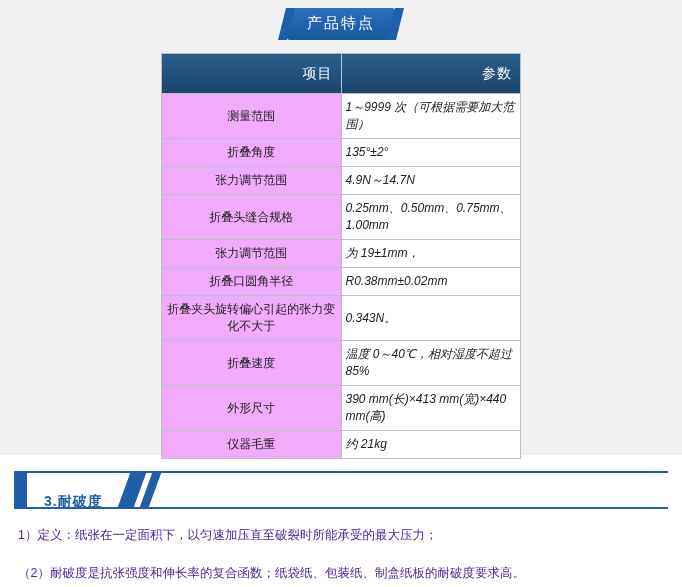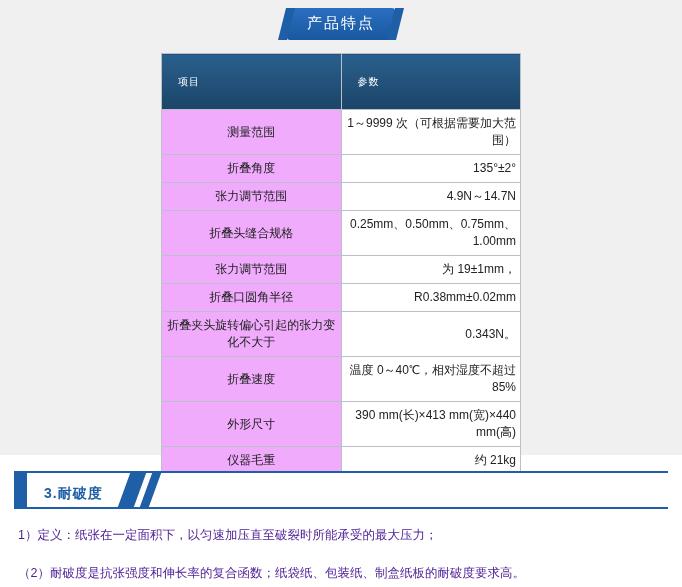--- a/index.html
+++ b/index.html
@@ -77,37 +77,38 @@
     font-weight: normal;
     font-size: 12px;
     line-height: 17px;
     padding: 5px 4px;
     vertical-align: middle;
   }
   table.spec thead th {
     background: #1f4e79;
     background: linear-gradient(180deg, #2a5f8d 0%, #1b4568 100%);
     color: #ffffff;
-    font-size: 10px;
+    font-size: 14px;
     height: 23px;
-    padding: 16px;
-    text-align: left;
+    padding: 8px;
+    text-align: right;
     letter-spacing: 1px;
   }
   td.label {
     width: 78px;
     background: #f0abfc;
     text-align: center;
     color: #222;
   }
   td.value {
     background: #ffffff;
-    text-align: right;
+    text-align: left;
     color: #222;
     font-size: 11.5px;
+    font-style: italic;
   }
 
   
   .bottom-section {
     position: relative;
     width: 682px;
     height: 132px;
     background: #ffffff;
   }
   .head-bar {
@@ -132,21 +133,21 @@
     height: 100%;
     width: 16px;
     background: #1e5fa8;
     transform: skewX(-20deg);
   }
   .head-bar .slash.s1 { left: 110px; }
   .head-bar .slash.s2 { left: 132px; width: 9px; }
   .head-bar .title {
     position: absolute;
     left: 30px;
-    top: 4px;
+    top: 12px;
     line-height: 32px;
     font-size: 14px;
     font-weight: bold;
     color: #1e5fa8;
     letter-spacing: 1px;
   }
   .para {
     margin: 14px 18px 0 18px;
     font-size: 12.5px;
     line-height: 24px;

